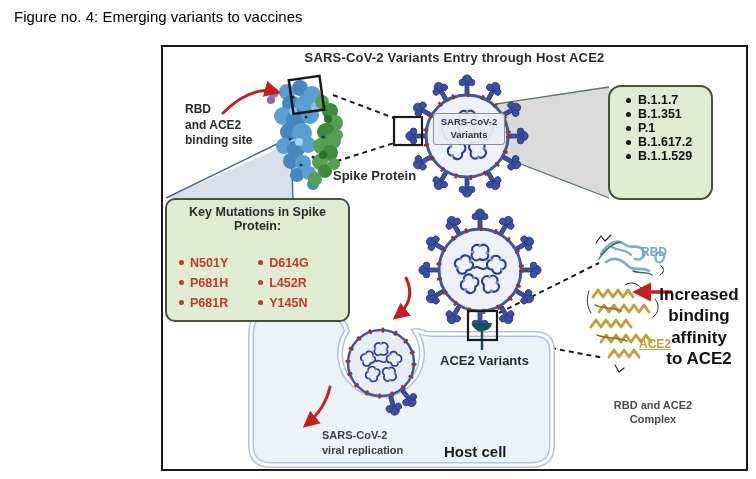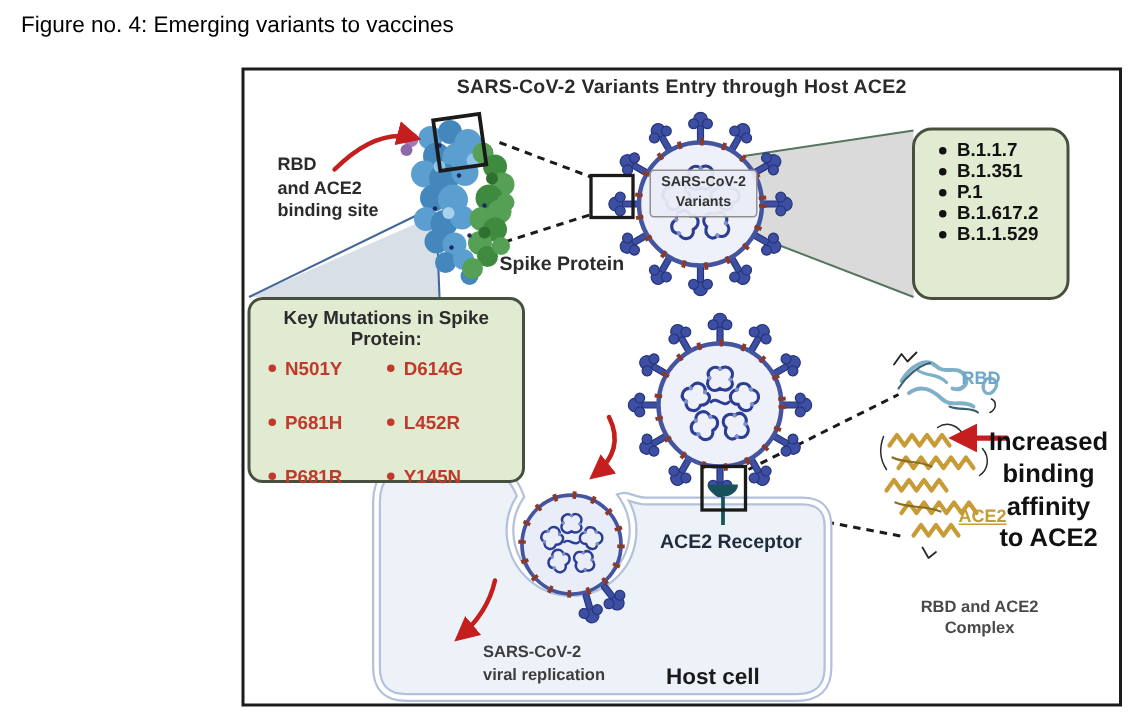--- a/index.html
+++ b/index.html
@@ -28,21 +28,21 @@
                line-height:1.3;color:#4a4a4a;}
   .greenbox{position:absolute;background:#e0ebd1;border:2px solid #47503f;box-sizing:border-box;}
   .variants{left:445px;top:38px;width:105px;height:115px;border-radius:13px;
             display:flex;flex-direction:column;justify-content:flex-start;
             padding:6px 0 6px 16px;}
   .vitem{display:flex;align-items:center;font-size:12.5px;font-weight:bold;color:#111;}
   .vitem .dot{width:5px;height:5px;border-radius:50%;background:#111;margin-right:7px;flex:0 0 auto;}
   .mutations{left:2px;top:151px;width:185px;height:124px;border-radius:10px;padding:5px 8px;}
   .mut-title{text-align:center;font-size:12.5px;font-weight:bold;color:#2b2b2b;
              line-height:1.15;white-space:pre-line;}
-  .mut-grid{display:grid;grid-template-columns:48% 52%;margin-top:5px;row-gap:22px;}
+  .mut-grid{display:grid;grid-template-columns:48% 52%;margin-top:22px;row-gap:6px;}
   .mitem{display:flex;align-items:center;font-size:12.5px;font-weight:bold;color:#c0392b;}
   .mitem .dot{width:5px;height:5px;border-radius:50%;background:#c0392b;margin:0 6px 0 4px;flex:0 0 auto;}
 </style>
 </head>
 <body>
 
 <div class="stage">
 
   <div class="caption">Figure no. 4: Emerging variants to vaccines</div>
 
@@ -220,21 +220,21 @@
     </svg>
 
     <div class="figtitle">SARS-CoV-2 Variants Entry through Host ACE2</div>
 
     <div class="lbl lbl-rbdsite">RBD
 and ACE2
 binding site</div>
     <div class="lbl lbl-spike">Spike Protein</div>
     <div class="lbl virus-tag">SARS-CoV-2
 Variants</div>
-    <div class="lbl lbl-receptor">ACE2 Receptor</div>
+    <div class="lbl lbl-receptor">ACE2 Variants</div>
     <div class="lbl lbl-hostcell">Host cell</div>
     <div class="lbl lbl-replication">SARS-CoV-2
 viral replication</div>
     <div class="lbl lbl-rbd">RBD</div>
     <div class="lbl lbl-ace2">ACE2</div>
     <div class="lbl lbl-affinity">Increased
 binding affinity
 to ACE2</div>
     <div class="lbl lbl-complex">RBD and ACE2
 Complex</div>

